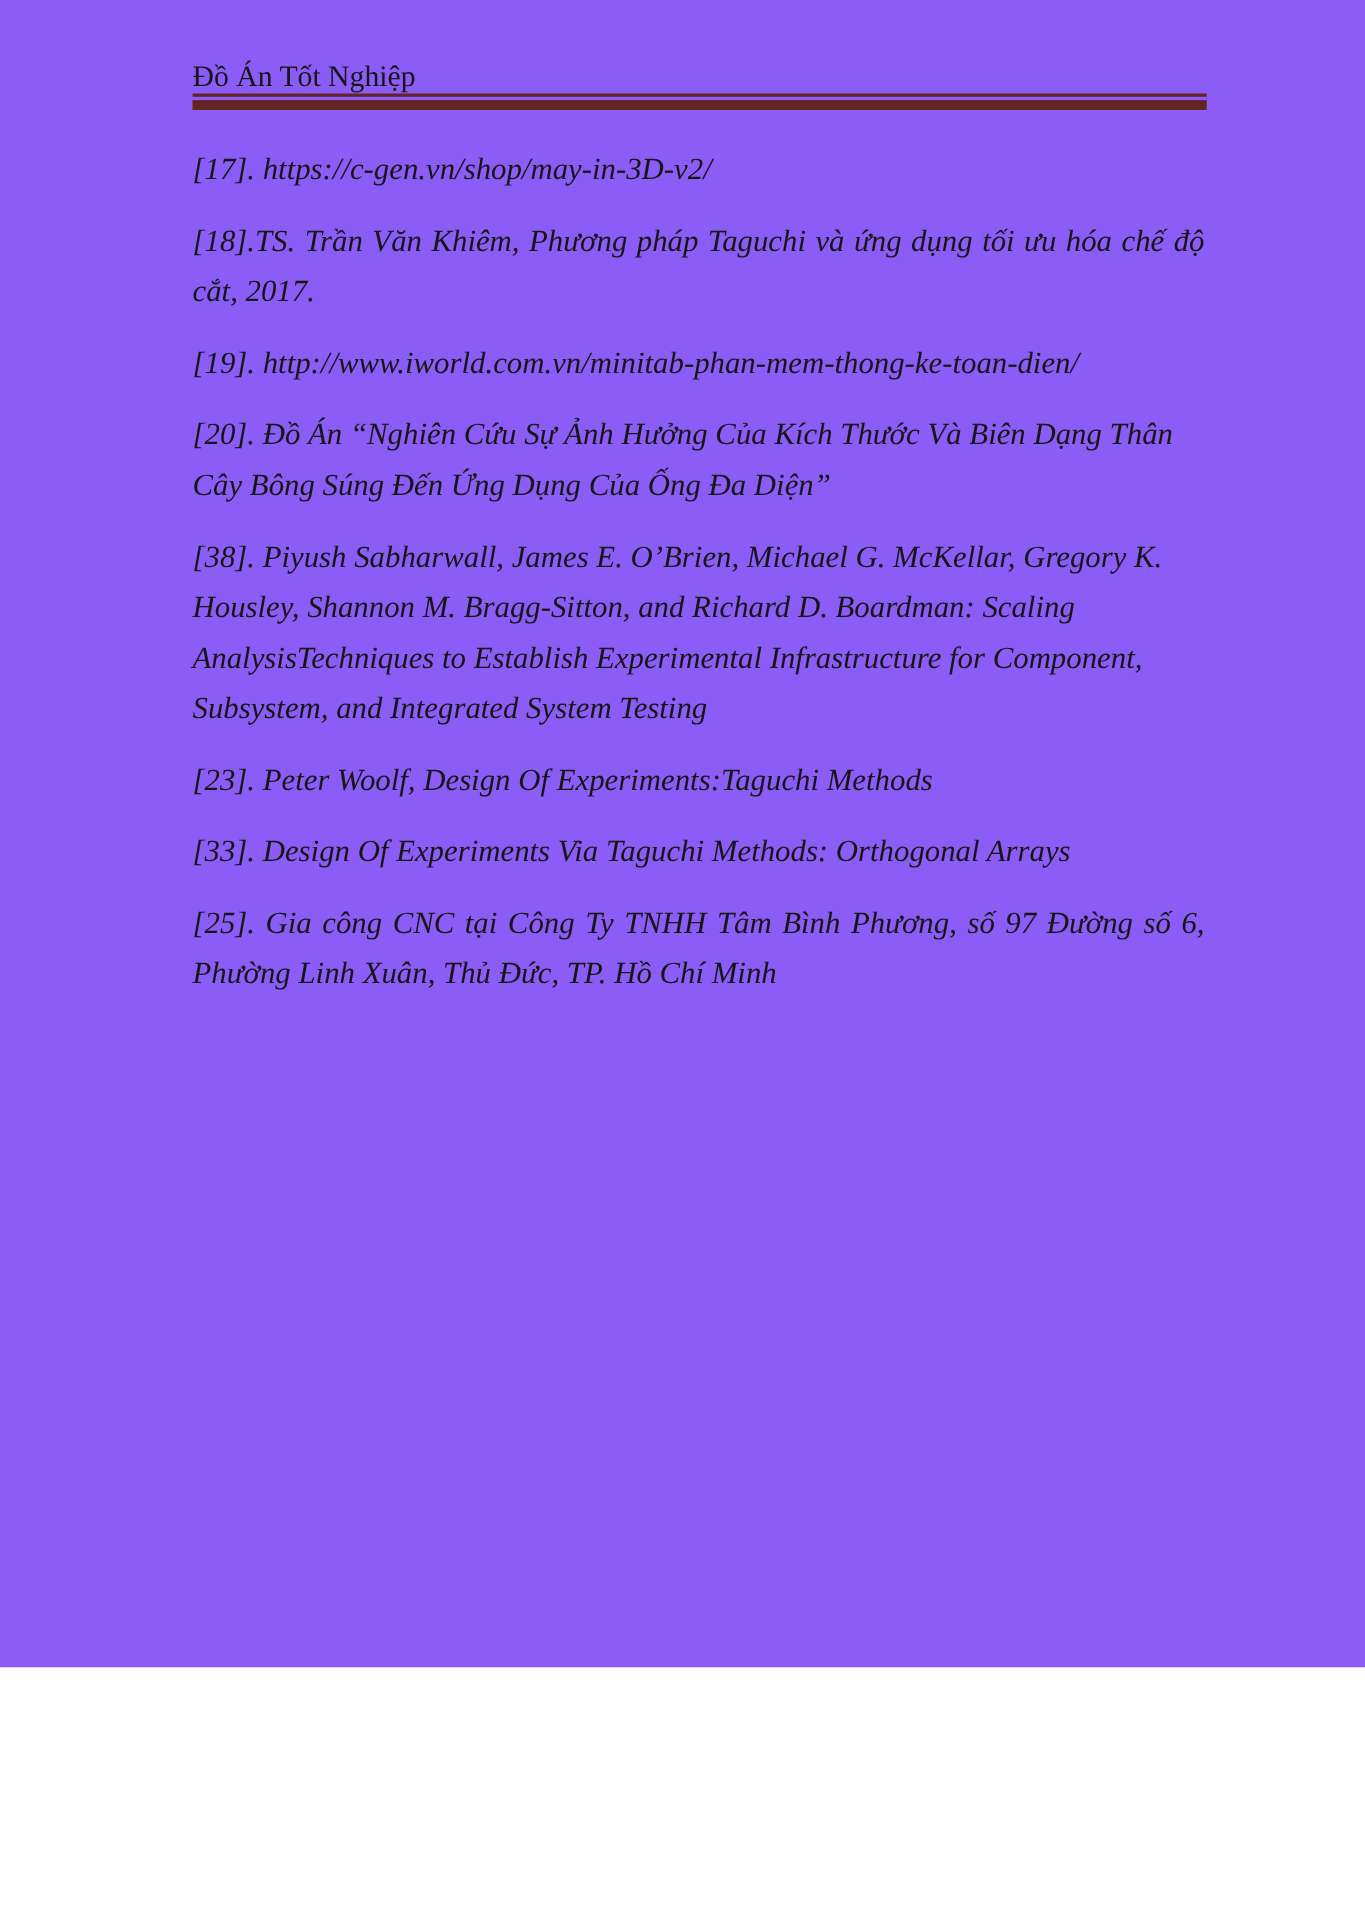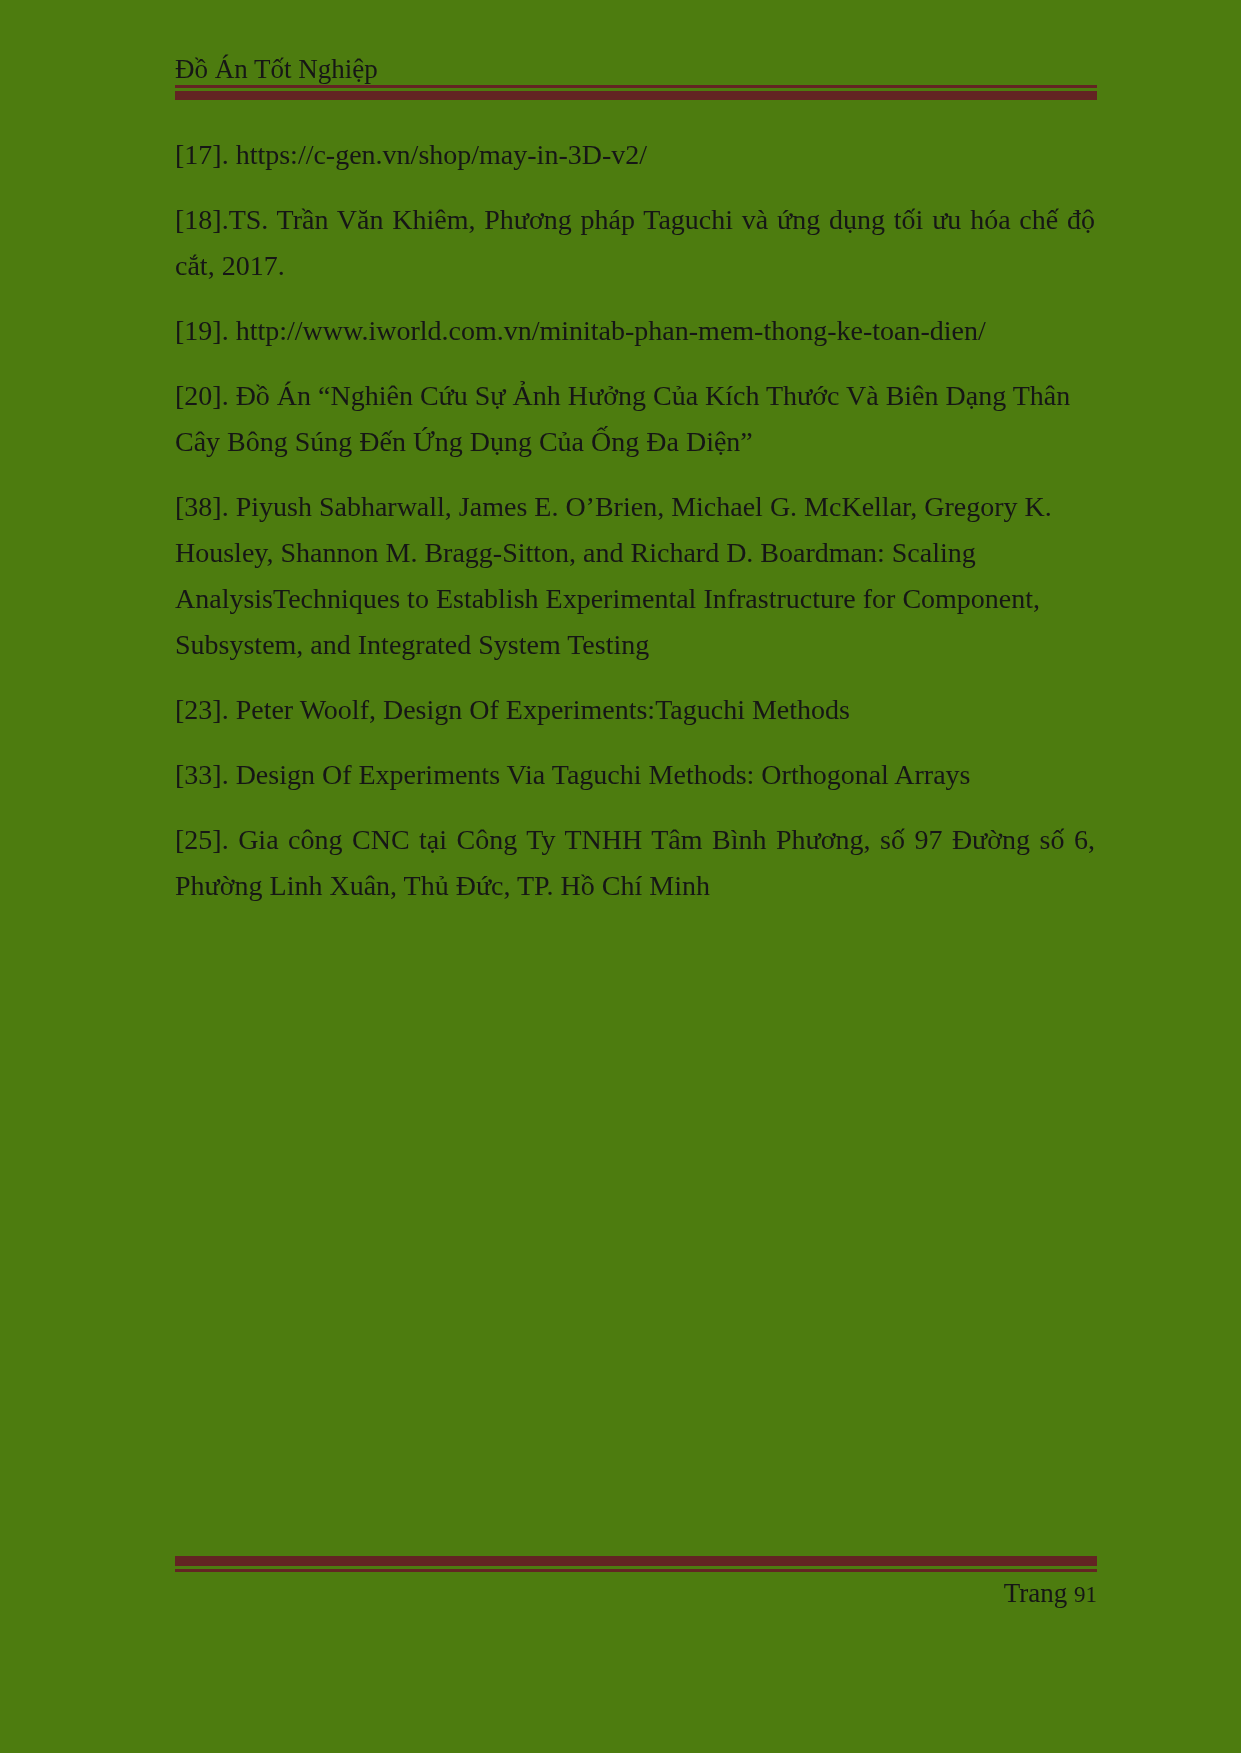--- a/index.html
+++ b/index.html
@@ -1,22 +1,22 @@
 <!DOCTYPE html>
 <html style="--rule-color: #632423; --ink: #161616;"><head>
 <meta charset="utf-8">
 <style>
   :root { --rule-color: #632423; --ink: #161616; }
   * { box-sizing: border-box; }
   html, body { margin: 0; padding: 0; background: #ffffff; }
   .page {
     position: relative;
     width: 1241px;
-    height: 1753px;
-    background: #4d7c0f;
+    height: 1516px;
+    background: #8b5cf6;
     font-family: "Liberation Serif", serif;
     color: var(--ink);
     overflow: hidden;
   }
   .header-text {
     position: absolute;
     left: 175px;
     width: 922px;
     top: 52px;
     display: flex;
@@ -35,21 +35,21 @@
   .rule-thin-top  { top: 85px;  height: 3px; }
   .rule-thick-top { top: 91px;  height: 9px; }
   .refs {
     position: absolute;
     left: 175px;
     width: 920px;
     top: 132px;
     font-size: 28px;
     line-height: 46px;
   }
-  .refs p { margin: 0 0 19px 0; text-align: left; }
+  .refs p { margin: 0 0 19px 0; text-align: left; font-style: italic; }
   .refs p.justify { text-align: justify; }
   .rule-thick-bottom { top: 1556px; height: 10px; }
   .rule-thin-bottom  { top: 1569px; height: 3px; }
   .footer-text {
     position: absolute;
     left: 175px;
     width: 922px;
     top: 1576px;
     text-align: right;
     font-size: 27px;

